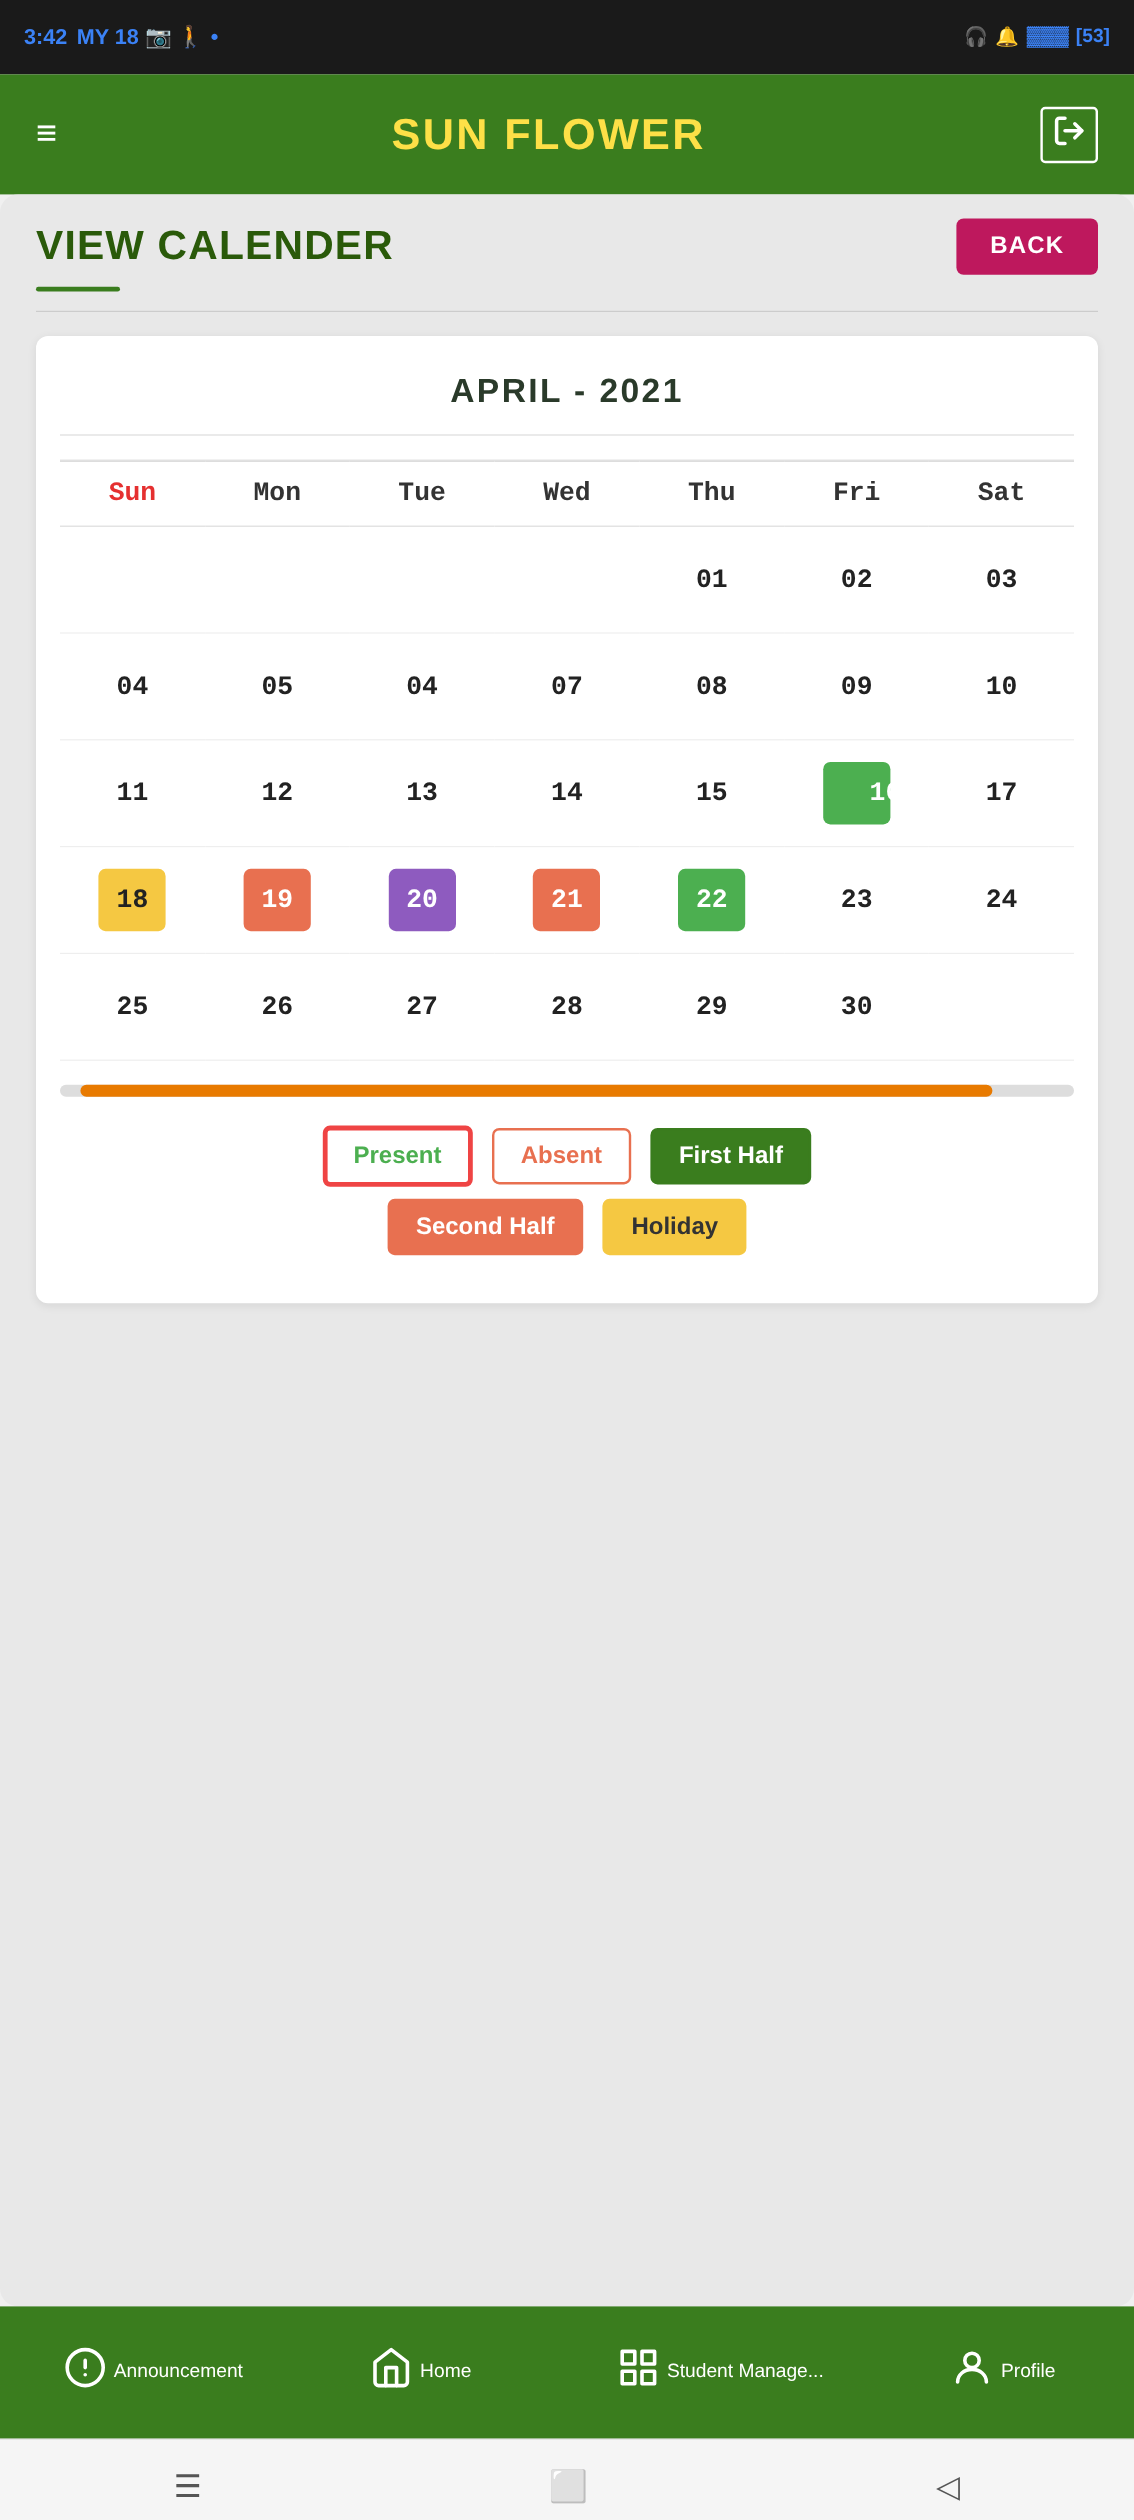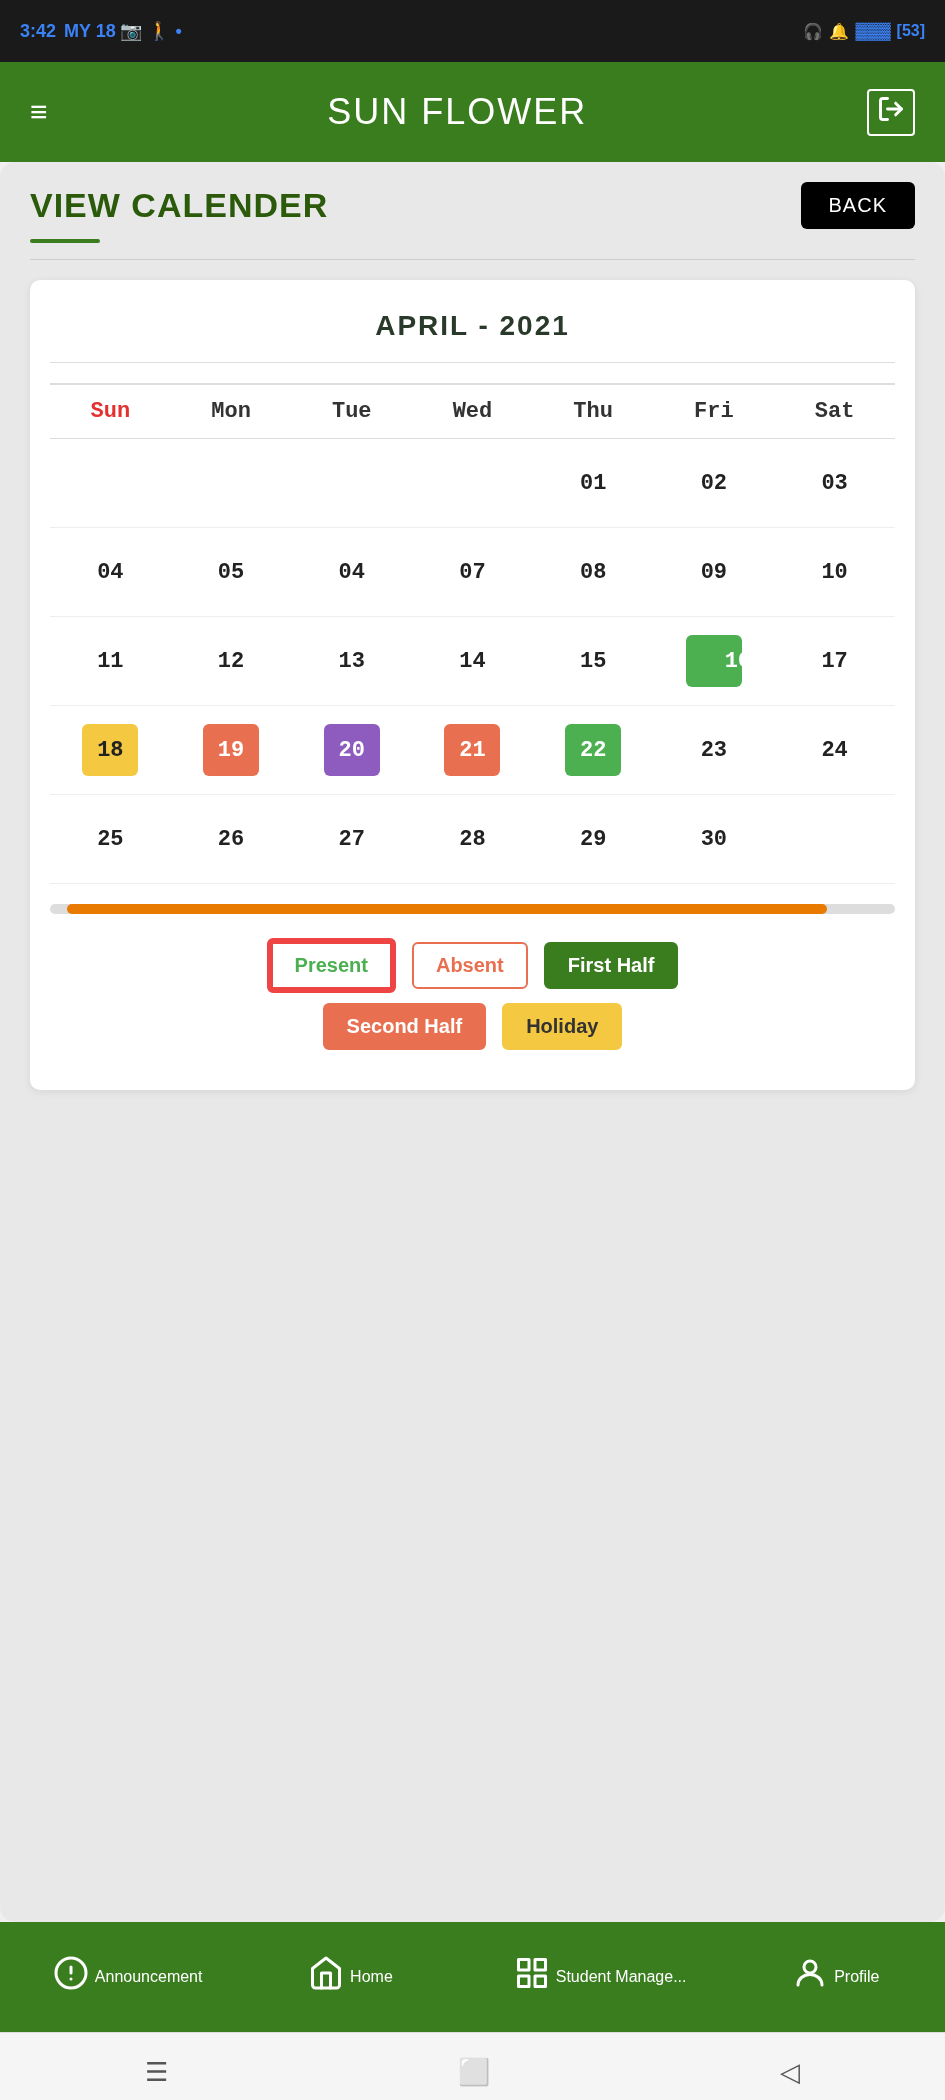--- a/index.html
+++ b/index.html
@@ -31,23 +31,23 @@
     
     .app-bar {
       background: #3a7d1e;
       height: 100px;
       display: flex;
       align-items: center;
       justify-content: space-between;
       padding: 0 30px;
     }
     .app-bar-title {
-      color: #ffffff;
+      color: #fde047;
       font-size: 36px;
-      font-weight: 400;
+      font-weight: 700;
       letter-spacing: 2px;
     }
     .hamburger-icon {
       color: white;
       font-size: 30px;
       cursor: pointer;
       line-height: 1;
     }
     .logout-icon {
       color: white;
@@ -74,27 +74,27 @@
       margin-bottom: 10px;
     }
     .page-title {
       font-size: 34px;
       font-weight: 800;
       color: #2a5a0a;
       text-transform: uppercase;
       letter-spacing: 1px;
     }
     .back-button {
-      background: #000000;
+      background: #be185d;
       color: white;
       border: none;
       border-radius: 6px;
       padding: 12px 28px;
       font-size: 20px;
-      font-weight: 400;
+      font-weight: 700;
       cursor: pointer;
       letter-spacing: 1px;
       text-align: center;
     }
     .title-underline {
       width: 70px;
       height: 4px;
       background: #3a7d1e;
       margin-bottom: 16px;
       border-radius: 2px;
@@ -232,21 +232,21 @@
     .legend-badge {
       border-radius: 6px;
       padding: 10px 22px;
       font-size: 20px;
       font-weight: 700;
       cursor: pointer;
     }
     .legend-present {
       background: white;
       color: #4caf50;
-      border: 6px solid #ef4444;
+      border: 4px solid #ef4444;
     }
     .legend-absent {
       background: white;
       color: #e87050;
       border: 2px solid #e87050;
     }
     .legend-first-half {
       background: #3a7d1e;
       color: white;
       border: 2px solid #3a7d1e;

